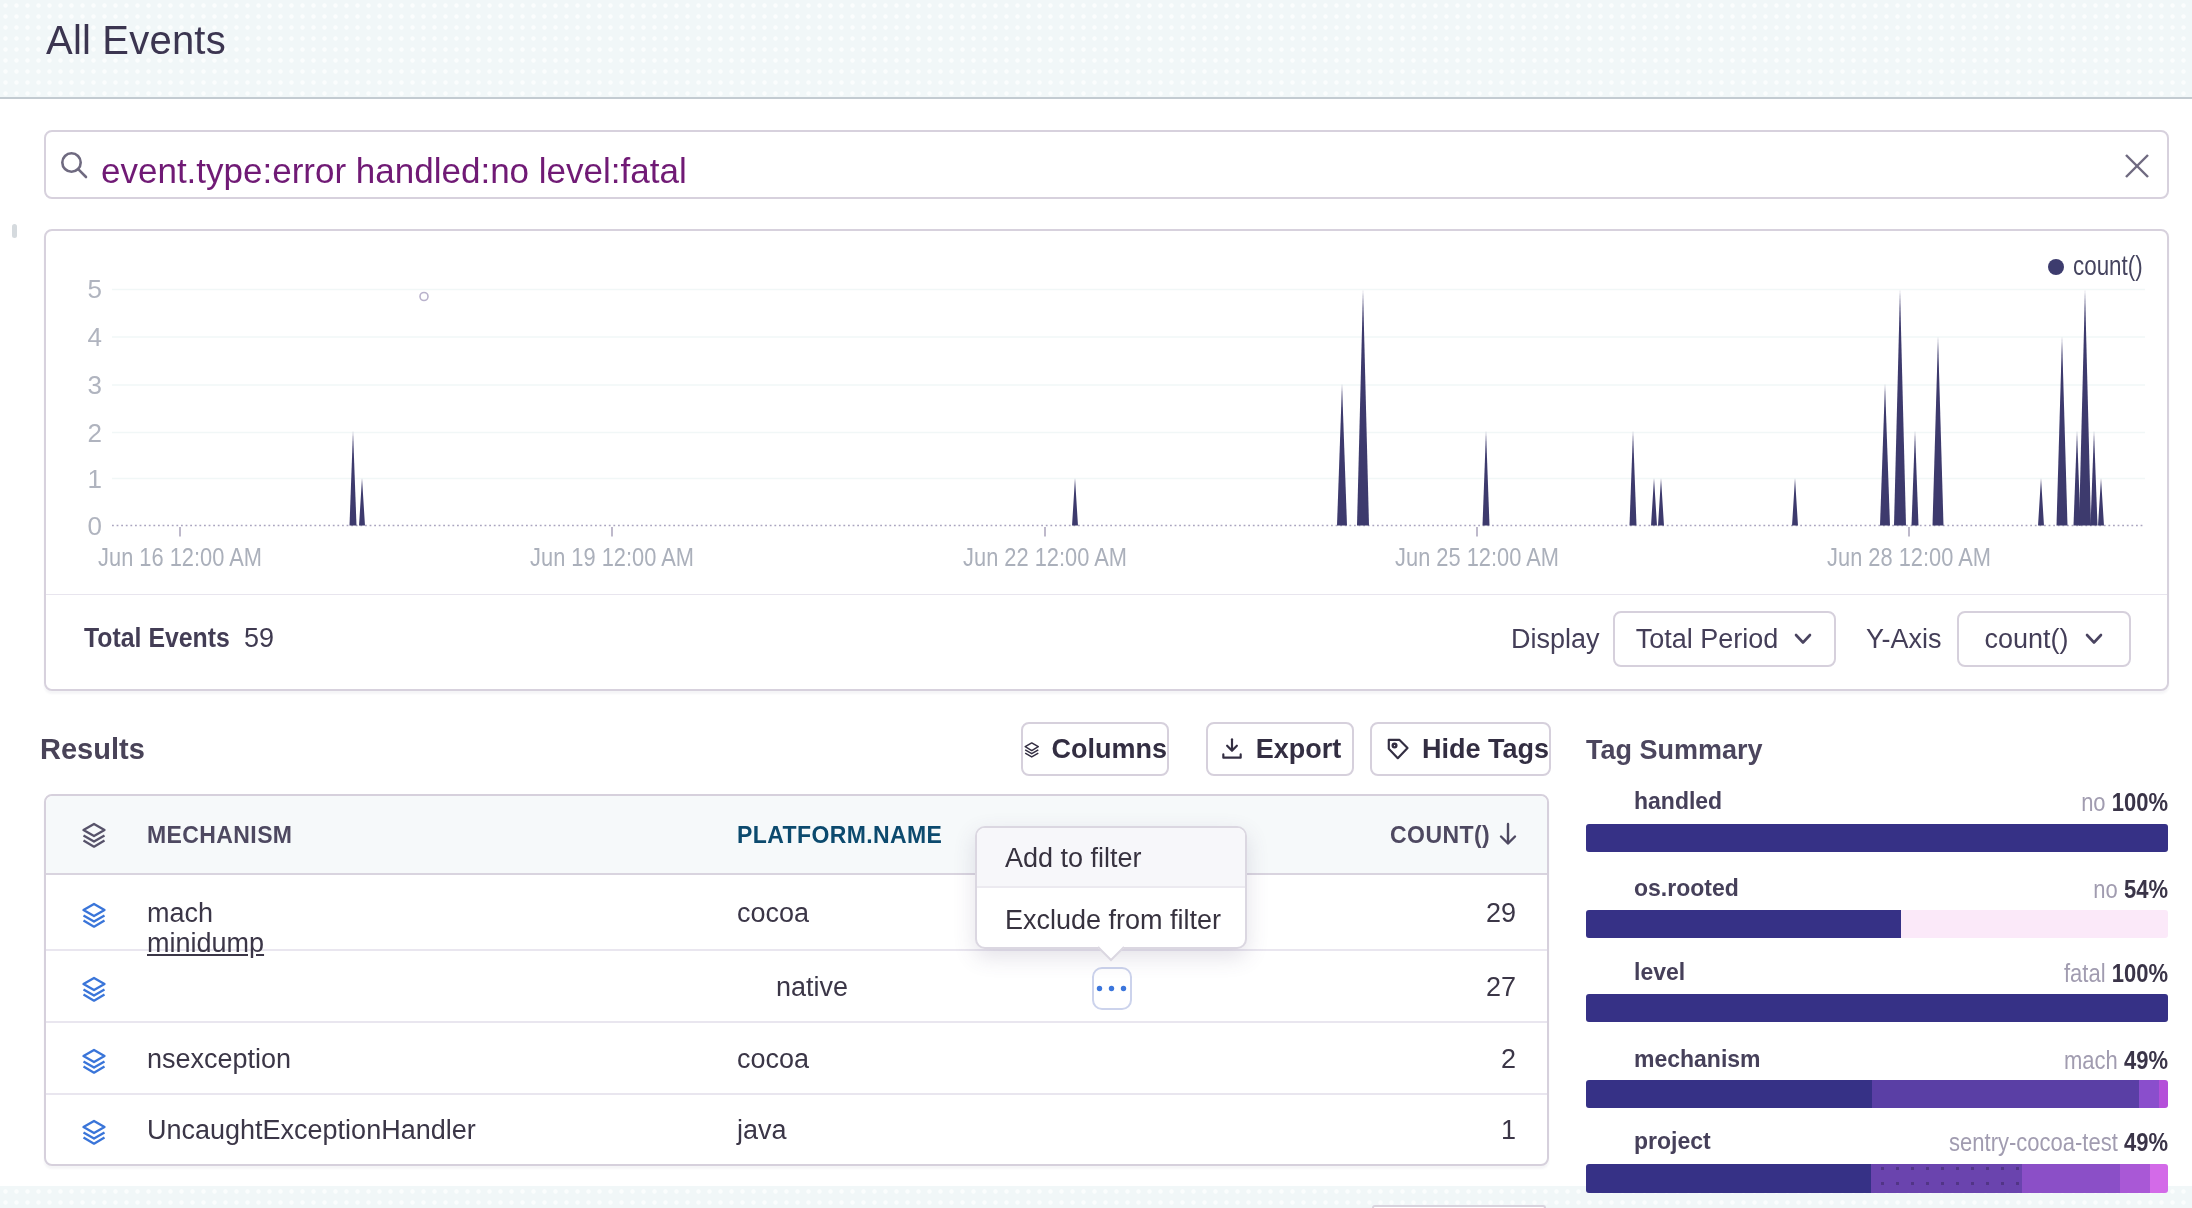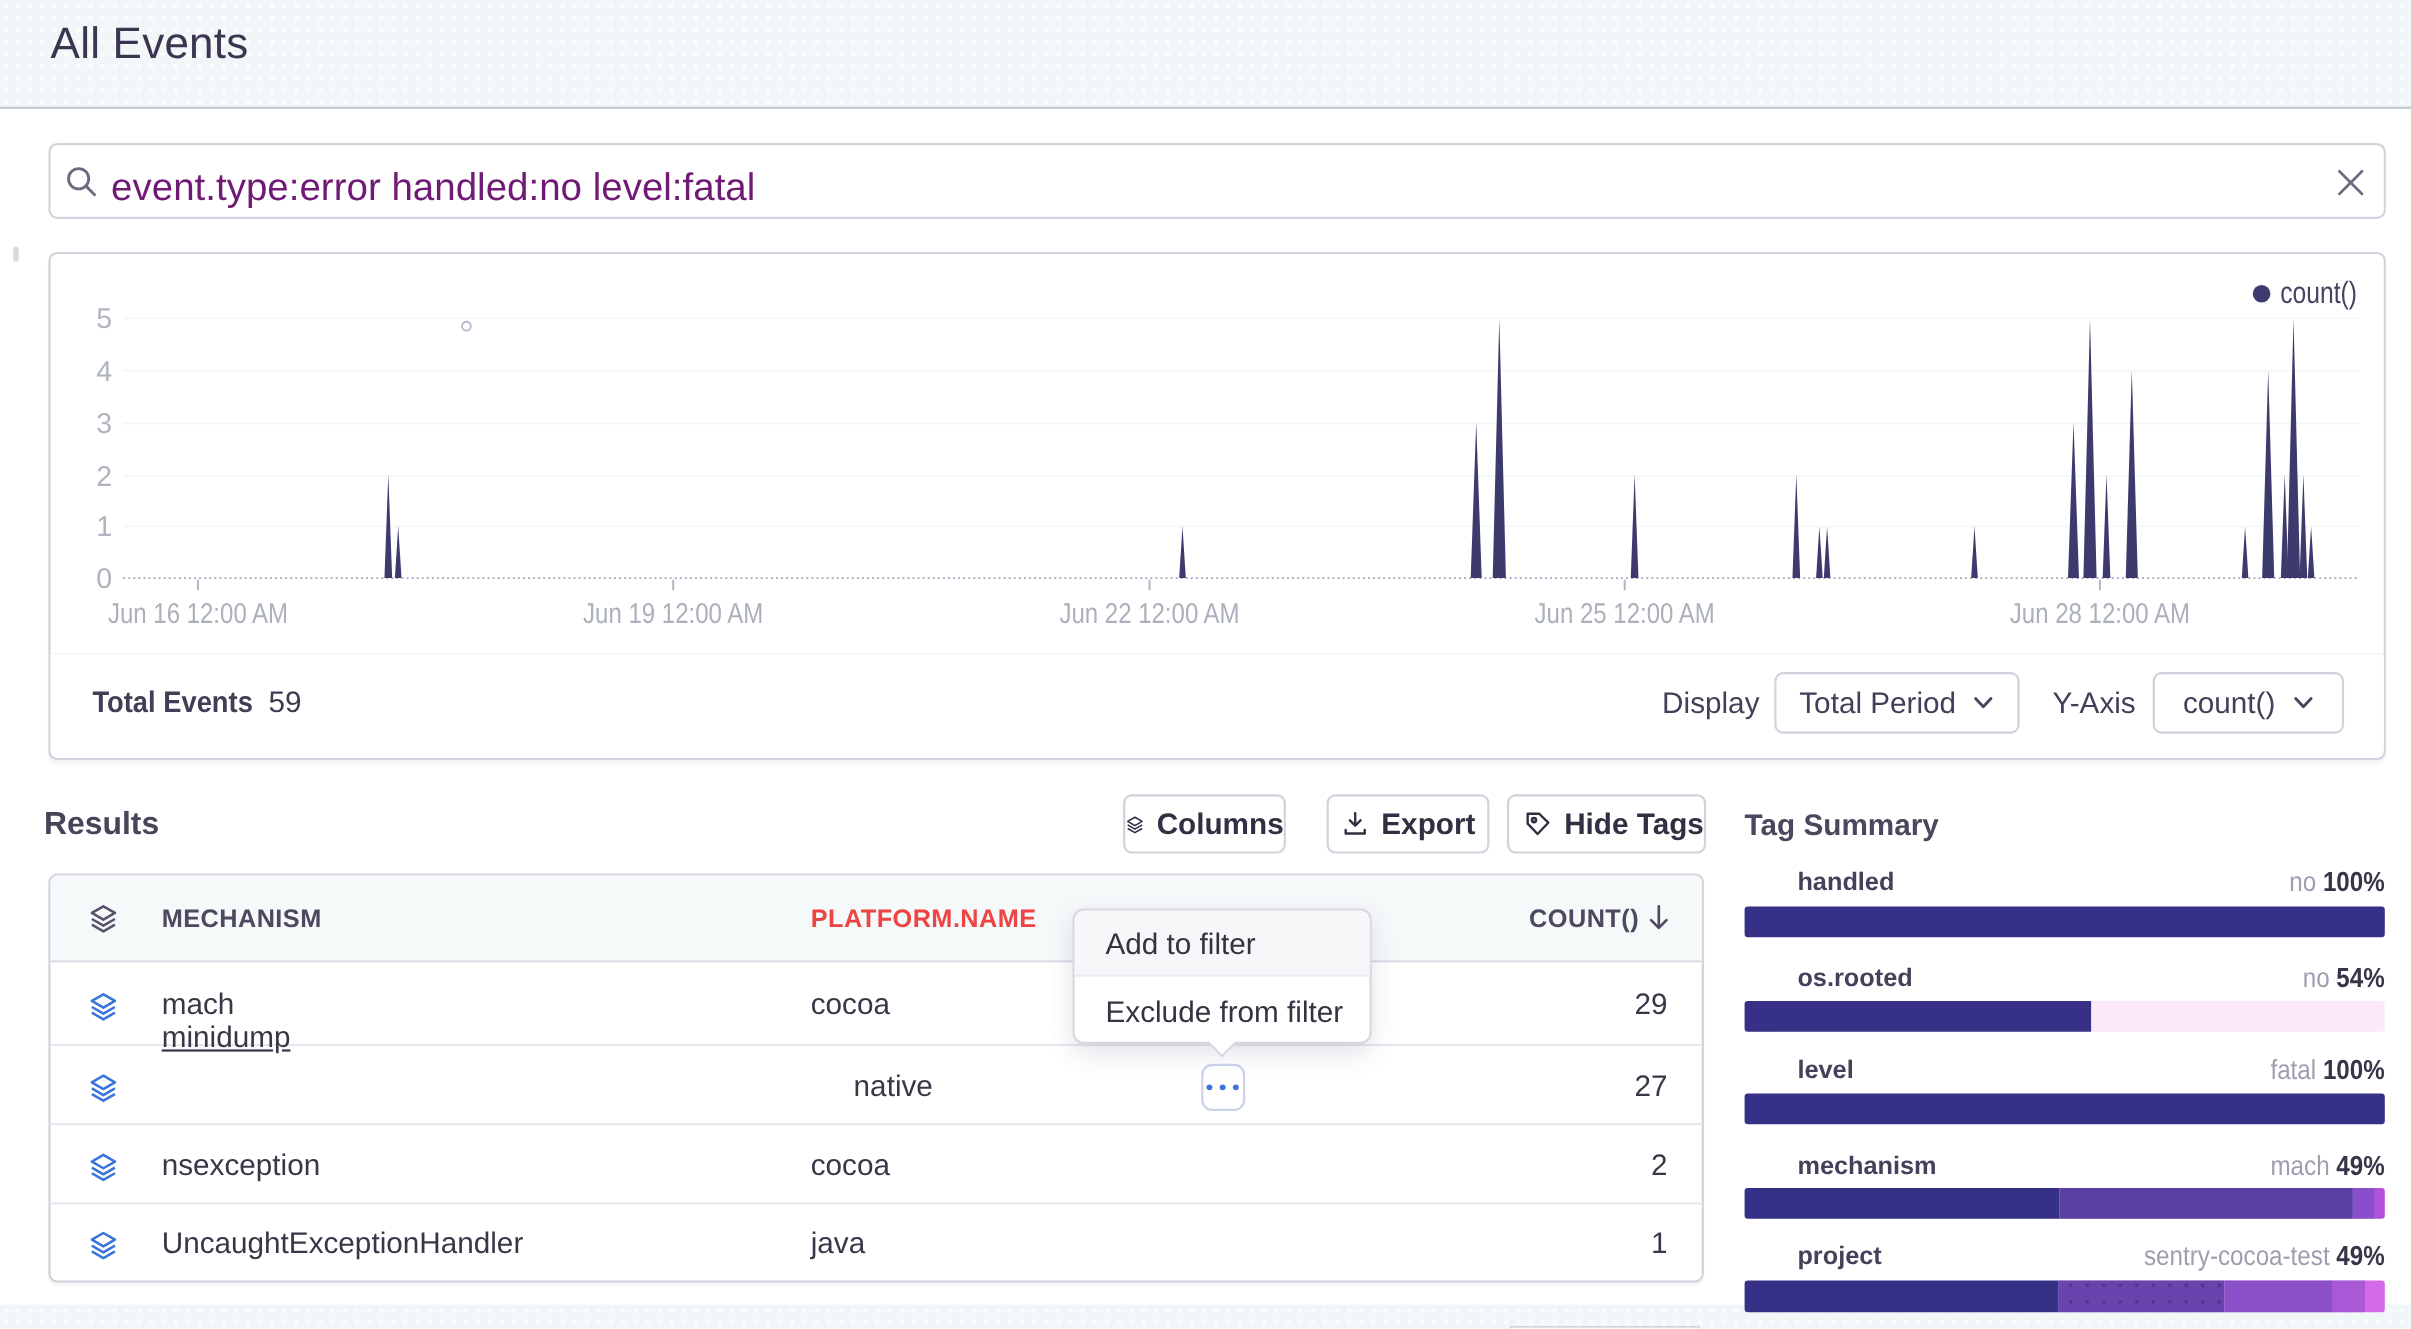--- a/index.html
+++ b/index.html
@@ -165,21 +165,21 @@
   <div class="abs" style="left:44px; top:794px; width:1505px; height:372px; background:#fff; border:2px solid #d6d0dc; border-radius:8px; box-shadow:0 3px 2px rgba(60,50,90,0.05);"></div>
   <div class="abs" style="left:46px; top:796px; width:1501px; height:79px; background:#f6f9fa; border-bottom:2px solid #d9d4df; border-radius:7px 7px 0 0;"></div>
   <svg class="abs" style="left:80px; top:821px;" width="28" height="28" viewBox="0 0 24 24">
     <g fill="none" stroke="#57536a" stroke-width="2" stroke-linejoin="round">
       <path d="M12 2.5 L21 7.7 L12 12.9 L3 7.7 Z"></path>
       <path d="M3 12.4 L12 17.6 L21 12.4"></path>
       <path d="M3 16.8 L12 22 L21 16.8"></path>
     </g>
   </svg>
   <div class="abs bold" style="left:147px; top:822px; font-size:23px; color:#4e4961; letter-spacing:0.4px;">MECHANISM</div>
-  <div class="abs bold" style="left:737px; top:822px; font-size:23px; color:#ef4444; letter-spacing:0.4px;">PLATFORM.NAME</div>
+  <div class="abs bold" style="left:737px; top:822px; font-size:23px; color:#0c4a6e; letter-spacing:0.4px;">PLATFORM.NAME</div>
   <div class="abs bold" style="left:1290px; top:822px; width:200px; text-align:right; font-size:23px; color:#4e4961; letter-spacing:0.4px;">COUNT()</div>
   <svg class="abs" style="left:1496px; top:820px;" width="24" height="28" viewBox="0 0 24 28">
     <g fill="none" stroke="#4e4961" stroke-width="2.4" stroke-linecap="round" stroke-linejoin="round">
       <path d="M12 4 V23"></path>
       <path d="M5 16.5 L12 23.5 L19 16.5"></path>
     </g>
   </svg>
 
   <div class="abs" style="left:46px; top:949px; width:1501px; height:2px; background:#e9e6ef;"></div>
   <div class="abs" style="left:46px; top:1021px; width:1501px; height:2px; background:#e9e6ef;"></div>

